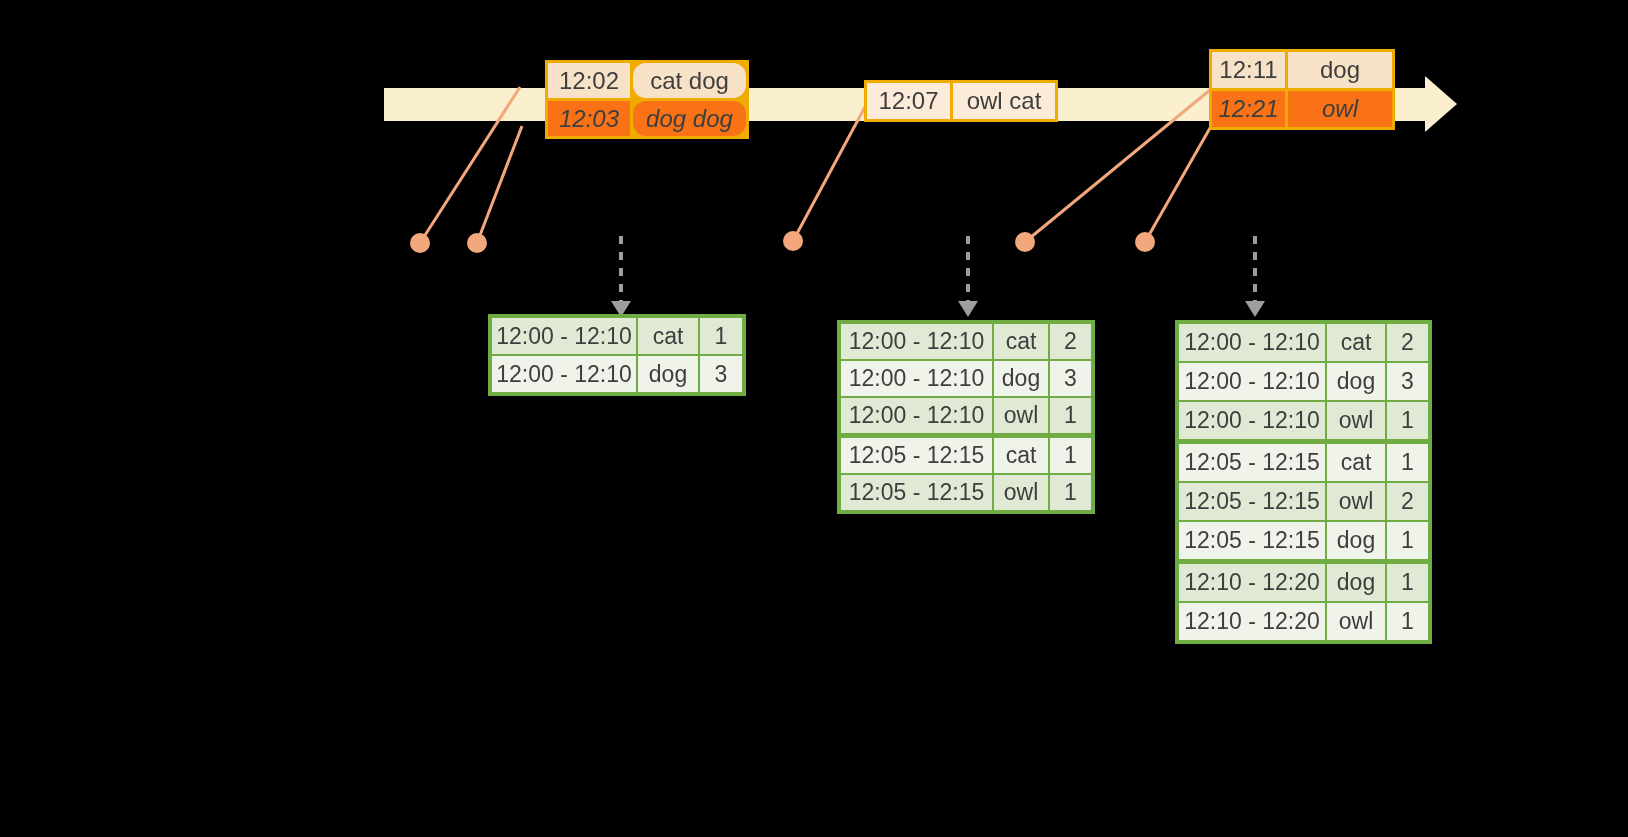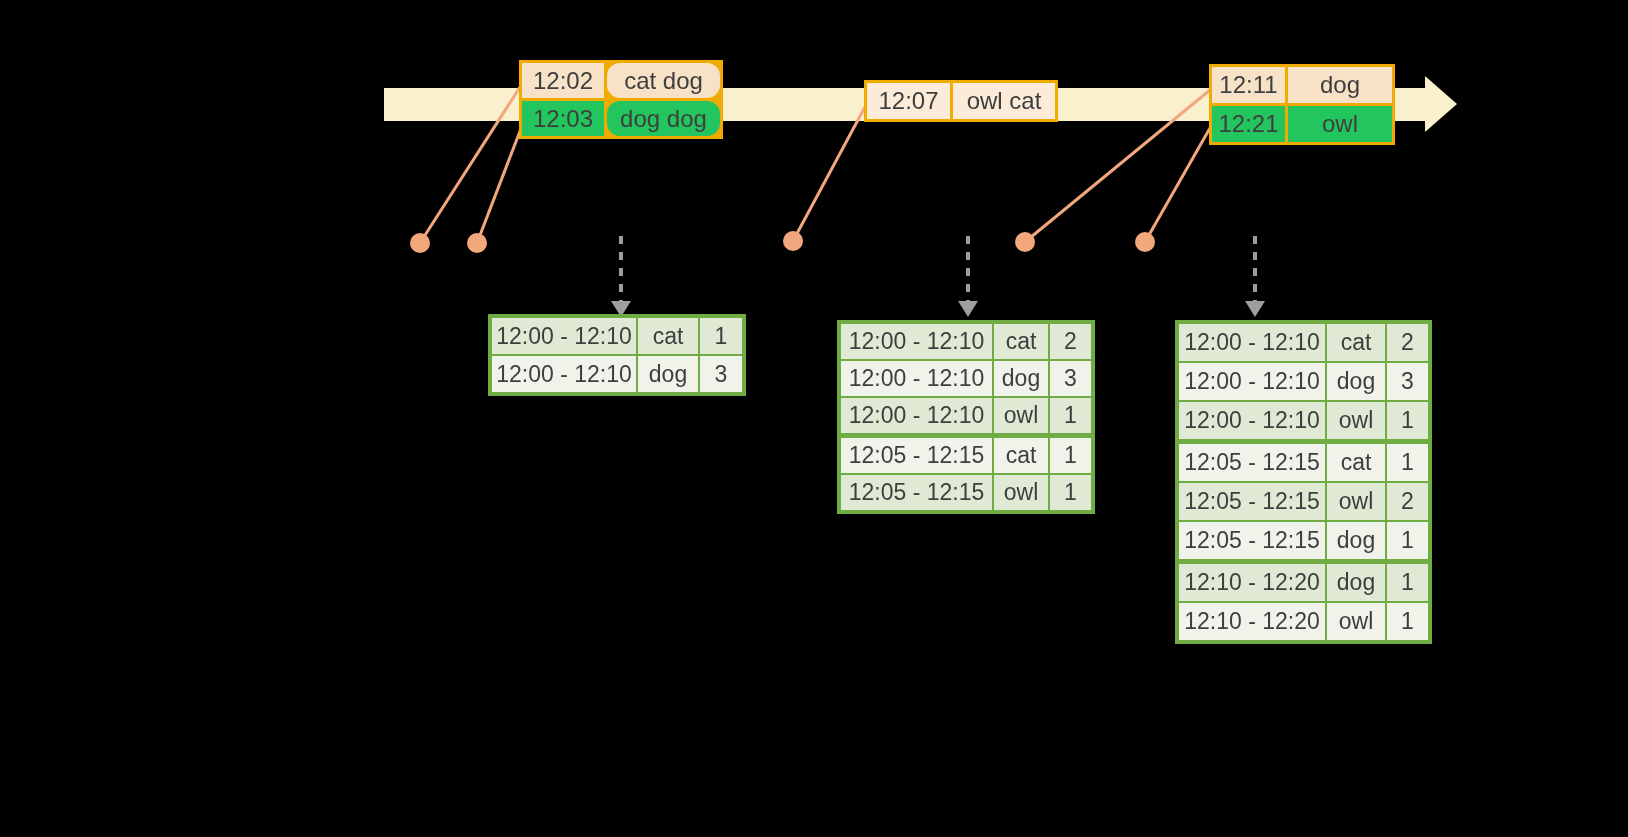--- a/index.html
+++ b/index.html
@@ -8,28 +8,28 @@
     font-family:"Liberation Sans","DejaVu Sans",sans-serif;color:#3E3E3E;
   }
   #stage{position:absolute;left:0;top:0;width:1628px;height:837px;}
   svg.layer{position:absolute;left:0;top:0;}
 
   
   .etable{position:absolute;background:#F0AB00;padding:3px;display:flex;flex-direction:column;gap:3px;}
   .erow{display:flex;gap:3px;}
   .ecell{display:flex;align-items:center;justify-content:center;height:35px;font-size:24px;}
   .shade-edark{background:#F8E2C7;}
-  .shade-elight{background:#22c55e;}
+  .shade-elight{background:#f97316;font-style:italic;}
   .shade-emed{background:#FBEBD8;}
-  #etable1{left:519px;top:60px;justify-content:center;}
+  #etable1{left:545px;top:60px;justify-content:center;}
   #etable1 .c-time{width:82px;} #etable1 .c-words{width:113px;border-radius:13px;}
   #etable2{left:864px;top:80px;}
   #etable2 .ecell{height:36px;}
   #etable2 .c-time{width:83px;} #etable2 .c-words{width:102px;}
-  #etable3{left:1209px;top:64px;}
+  #etable3{left:1209px;top:49px;}
   #etable3 .ecell{height:36px;}
   #etable3 .c-time{width:73px;} #etable3 .c-words{width:104px;}
 
   
   .gtable{position:absolute;background:#6FAC44;padding:4px;display:flex;flex-direction:column;gap:2px;}
   .grow{display:flex;gap:2px;}
   .grow.group-gap{margin-top:3px;}
   .gcell{display:flex;align-items:center;justify-content:center;font-size:23px;}
   .shade-gdark{background:#DFE9D4;}
   .shade-glight{background:#EFF3EA;}

